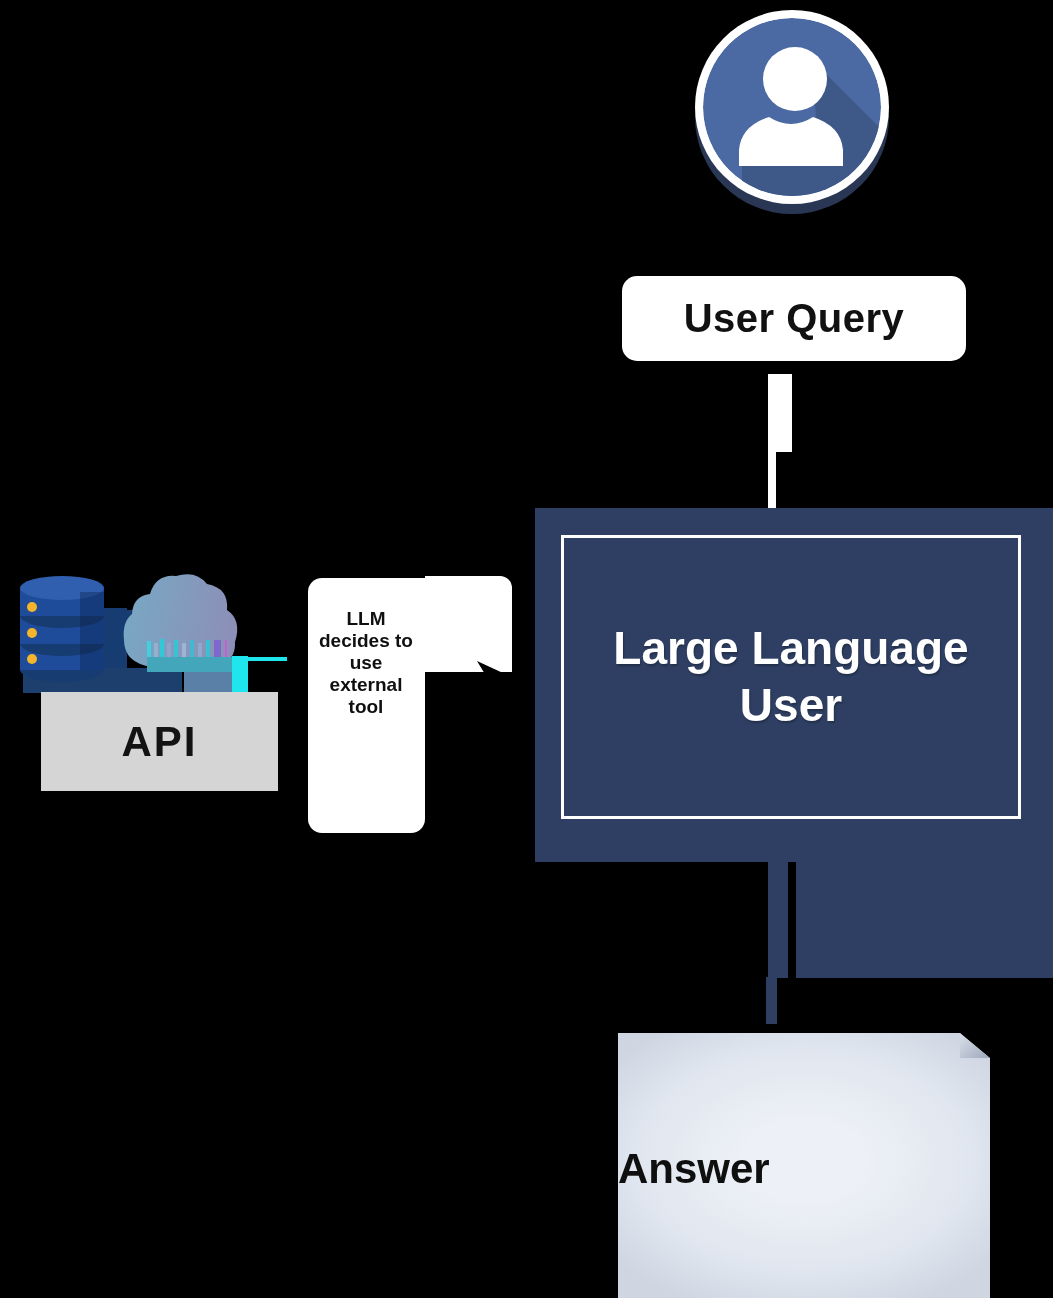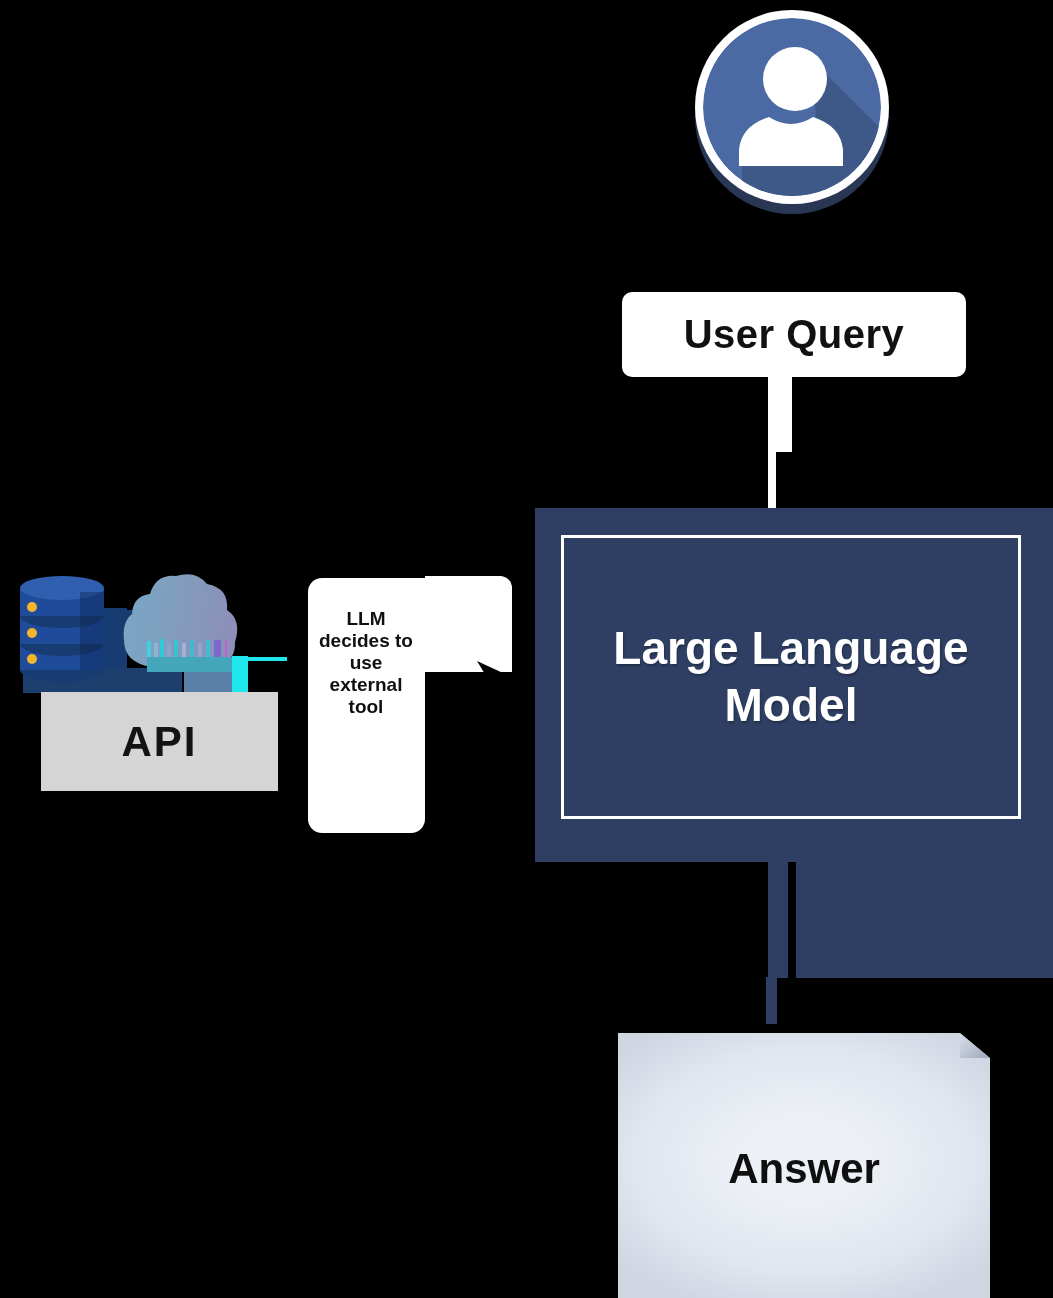--- a/index.html
+++ b/index.html
@@ -9,22 +9,22 @@
     font-family:"Liberation Sans", sans-serif;
   }
   .canvas *{box-sizing:border-box;}
   .abs{position:absolute;}
 
   
   .avatar-svg{left:685px;top:0;}
 
   
   .user-query{
-    left:622px;top:292px;width:344px;height:85px;
-    background:var(--box-white,#fff);border-radius:10px;
+    left:622px;top:276px;width:344px;height:85px;
+    background:var(--box-white,#fff);border-radius:15px;
     display:flex;align-items:center;justify-content:center;
   }
   .user-query span{font-size:40px;font-weight:800;color:var(--text-dark,#111);letter-spacing:.5px;}
 
   
   .conn-uq-wide{left:768px;top:374px;width:24px;height:78px;background:var(--box-white,#fff);}
   .conn-uq-thin{left:768px;top:450px;width:8px;height:62px;background:var(--box-white,#fff);}
   .navy-sub{left:768px;top:862px;width:285px;height:116px;background:var(--navy,#2e3f63);}
   .navy-black-line{left:788px;top:862px;width:8px;height:117px;background:#000;}
   .navy-stem{left:766px;top:977px;width:11px;height:47px;background:var(--navy,#2e3f63);}
@@ -64,21 +64,21 @@
     left:618px;top:1033px;width:372px;height:265px;
     background:radial-gradient(ellipse 65% 60% at 50% 48%, #edf0f6 25%, #e0e6ef 70%, #cfd6e2 100%);
     clip-path:polygon(0 0, 342px 0, 372px 25px, 372px 265px, 0 265px);
   }
   .answer-fold{
     position:absolute;left:342px;top:0;width:30px;height:25px;
     clip-path:polygon(0 0, 100% 100%, 0 100%);
     background:linear-gradient(135deg,#d3dae5 10%,#a3adbf 90%);
   }
   .answer span{
-    position:absolute;left:0;right:0;top:112px;text-align:center;
+    position:absolute;left:0;right:0;top:112px;
     font-size:42px;font-weight:800;color:#0f0f0f;
   }
 </style>
 </head>
 <body>
 
 <div class="canvas" style="--background: #000000; --navy: #2e3f63; --avatar-blue: #4b69a2; --avatar-shadow: #3e5988; --avatar-dark: #293755; --box-white: #ffffff; --api-gray: #d5d5d6; --answer-light: #e2e7f0; --db-blue: #1e4c9a; --db-top: #2f5fae; --db-dark: #1d3f6e; --db-side: #173c72; --cloud-teal: #77a9c4; --cloud-slate: #8c90b8; --accent-cyan: #1fe6ec; --accent-purple: #7d68cc; --dot-yellow: #f4b52c; --text-dark: #111111;">
 
   <svg class="abs avatar-svg" width="215" height="225" viewBox="0 0 215 225">
     <circle cx="107" cy="117" r="97" style="fill:var(--avatar-dark,#293755)"></circle>
@@ -100,21 +100,21 @@
 
   <div class="abs conn-uq-wide"></div>
   <div class="abs conn-uq-thin"></div>
 
   <div class="abs navy-sub"></div>
   <div class="abs navy-black-line"></div>
   <div class="abs navy-stem"></div>
 
   <div class="abs llm-box">
     <div class="llm-inner">
-      <span>Large Language Model</span>
+      <span>Large Language User</span>
     </div>
   </div>
 
   <svg class="abs api-svg" width="300" height="145" viewBox="0 0 300 145">
     <defs>
       <linearGradient id="cg" x1="0" y1="0" x2="1" y2="0.15">
         <stop offset="0" style="stop-color:var(--cloud-teal,#77a9c4)"></stop>
         <stop offset="1" style="stop-color:var(--cloud-slate,#8c90b8)"></stop>
       </linearGradient>
     </defs>

